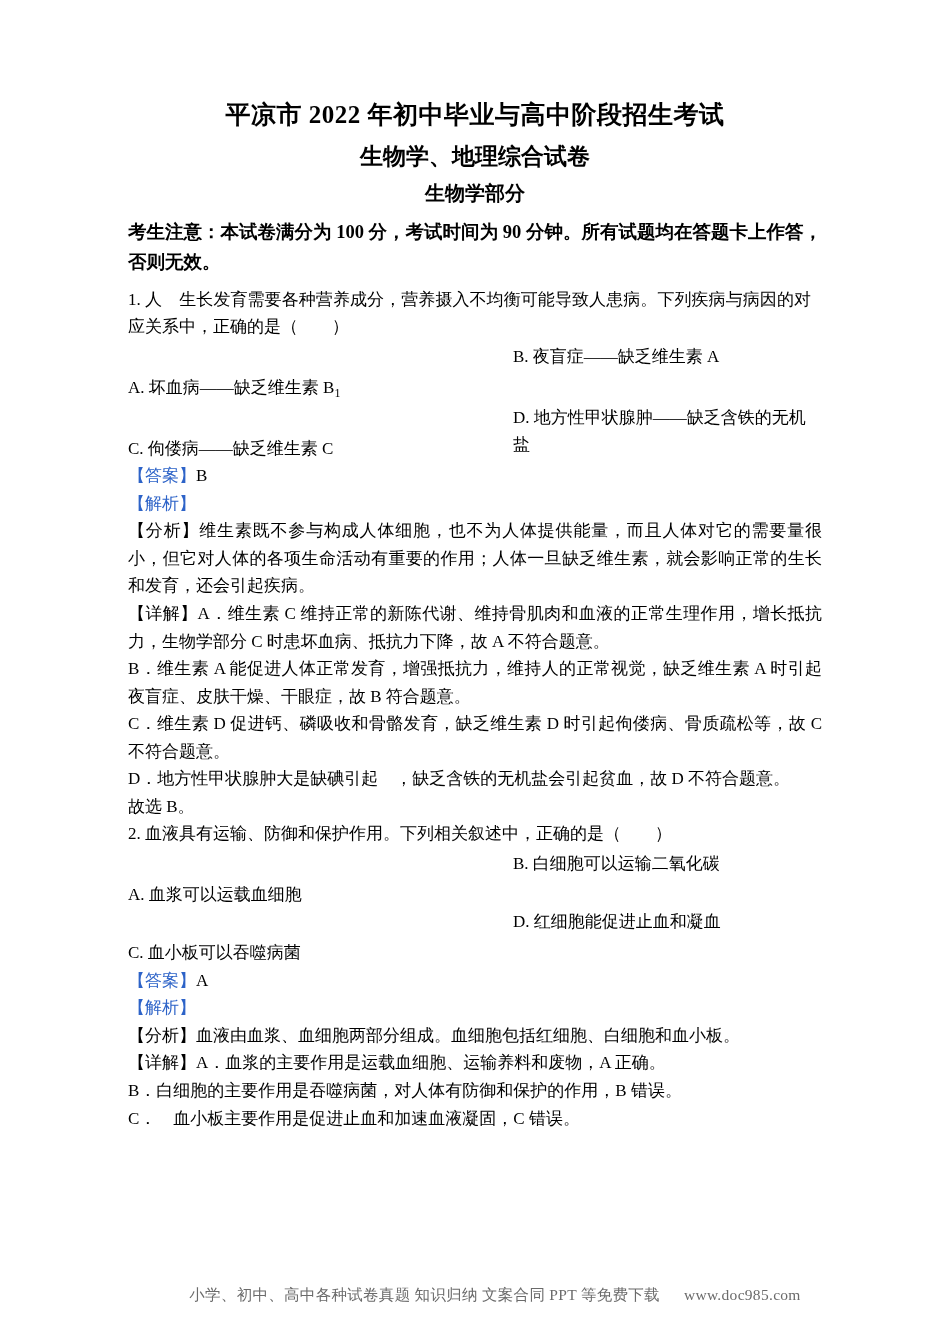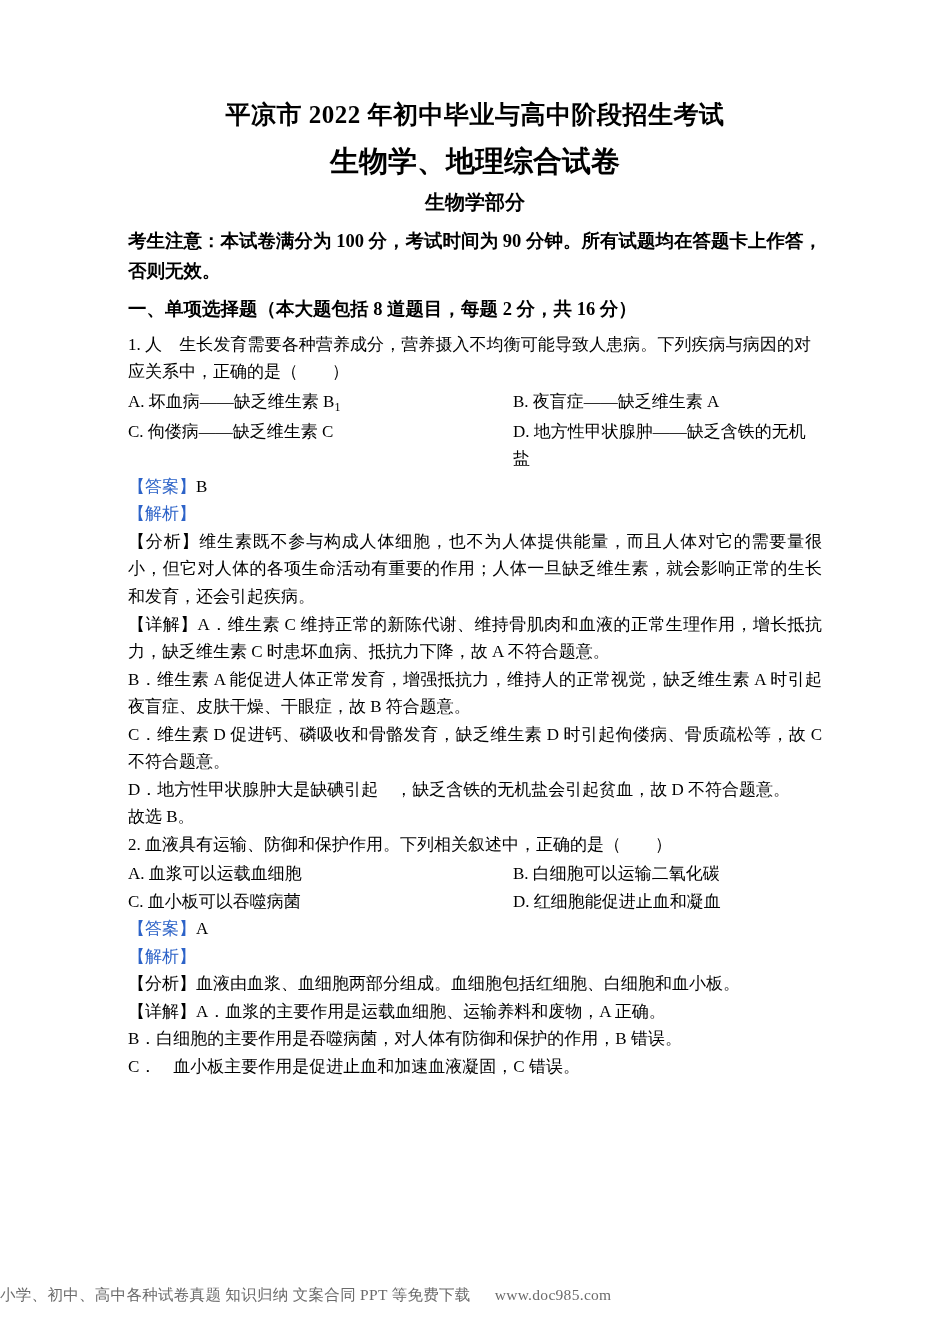--- a/index.html
+++ b/index.html
@@ -23,21 +23,21 @@
   .doc-title {
     text-align: center;
     font-size: 25px;
     font-weight: bold;
     letter-spacing: 0.5px;
     line-height: 1.5;
     margin: 0 0 6px 0;
   }
   .doc-subtitle {
     text-align: center;
-    font-size: 29px;
+    font-size: 23px;
     font-weight: bold;
     line-height: 1.5;
     margin: 0 0 4px 0;
   }
   .doc-section-title {
     text-align: center;
     font-size: 20px;
     font-weight: bold;
     line-height: 1.5;
     margin: 0 0 10px 0;
@@ -63,20 +63,21 @@
   }
   .opt-row {
     display: flex;
     font-size: 17px;
     line-height: 1.62;
     margin: 0;
   }
   .opt-a {
     width: 385px;
     flex: 0 0 385px;
+    margin-top: 31px;
   }
   .opt-b {
     flex: 1 1 auto;
   }
   .ans {
     color: #2d63c8;
     font-size: 17px;
     line-height: 1.62;
     margin: 0;
     font-family: Liberation Serif, serif;
@@ -97,54 +98,54 @@
   }
   .sub {
     font-size: 12px;
     vertical-align: sub;
   }
   .footer {
     position: absolute;
     left: 0;
     right: 0;
     bottom: 38px;
-    text-align: left;
+    text-align: center;
     font-size: 15.5px;
     color: #6b6b6b;
     letter-spacing: 0.3px;
+    padding-left: 40px;
   }
   .footer .site { margin-left: 24px; }
 </style>
 </head>
 <body>
 
 <div class="page">
 
   <div class="doc-title">平凉市 2022 年初中毕业与高中阶段招生考试</div>
   <div class="doc-subtitle">生物学、地理综合试卷</div>
   <div class="doc-section-title">生物学部分</div>
 
   <div class="notice">考生注意：本试卷满分为 100 分，考试时间为 90 分钟。所有试题均在答题卡上作答，否则无效。</div>
 
-  <div class="part-heading">一、单项选择题（本大题包括 8 道题目，每题 2 分，共 16 分）</div>
 
   <div>
     <div class="q-stem">1. 人　生长发育需要各种营养成分，营养摄入不均衡可能导致人患病。下列疾病与病因的对应关系中，正确的是（　　）</div>
     <div class="opt-row">
       <div class="opt-a"><span>A. 坏血病——缺乏维生素 B</span><span class="sub">1</span></div>
       <div class="opt-b">B. 夜盲症——缺乏维生素 A</div>
     </div>
     <div class="opt-row">
       <div class="opt-a">C. 佝偻病——缺乏维生素 C</div>
       <div class="opt-b">D. 地方性甲状腺肿——缺乏含铁的无机盐</div>
     </div>
     <div class="ans"><span class="bracket">【答案】</span><span class="val">B</span></div>
     <div class="explain-label">【解析】</div>
     <div class="para">【分析】维生素既不参与构成人体细胞，也不为人体提供能量，而且人体对它的需要量很小，但它对人体的各项生命活动有重要的作用；人体一旦缺乏维生素，就会影响正常的生长和发育，还会引起疾病。</div>
-    <div class="para">【详解】A．维生素 C 维持正常的新陈代谢、维持骨肌肉和血液的正常生理作用，增长抵抗力，缺乏维生素 C 时患坏血病、抵抗力下降，故 A 不符合题意。</div>
+    <div class="para">【详解】A．维生素 C 维持正常的新陈代谢、维持骨肌肉和血液的正常生理作用，增长抵抗力，生物学部分 C 时患坏血病、抵抗力下降，故 A 不符合题意。</div>
     <div class="para">B．维生素 A 能促进人体正常发育，增强抵抗力，维持人的正常视觉，缺乏维生素 A 时引起夜盲症、皮肤干燥、干眼症，故 B 符合题意。</div>
     <div class="para">C．维生素 D 促进钙、磷吸收和骨骼发育，缺乏维生素 D 时引起佝偻病、骨质疏松等，故 C 不符合题意。</div>
     <div class="para">D．地方性甲状腺肿大是缺碘引起　，缺乏含铁的无机盐会引起贫血，故 D 不符合题意。</div>
     <div class="para">故选 B。</div>
   </div>
 
   <div>
     <div class="q-stem">2. 血液具有运输、防御和保护作用。下列相关叙述中，正确的是（　　）</div>
     <div class="opt-row">
       <div class="opt-a">A. 血浆可以运载血细胞</div>

